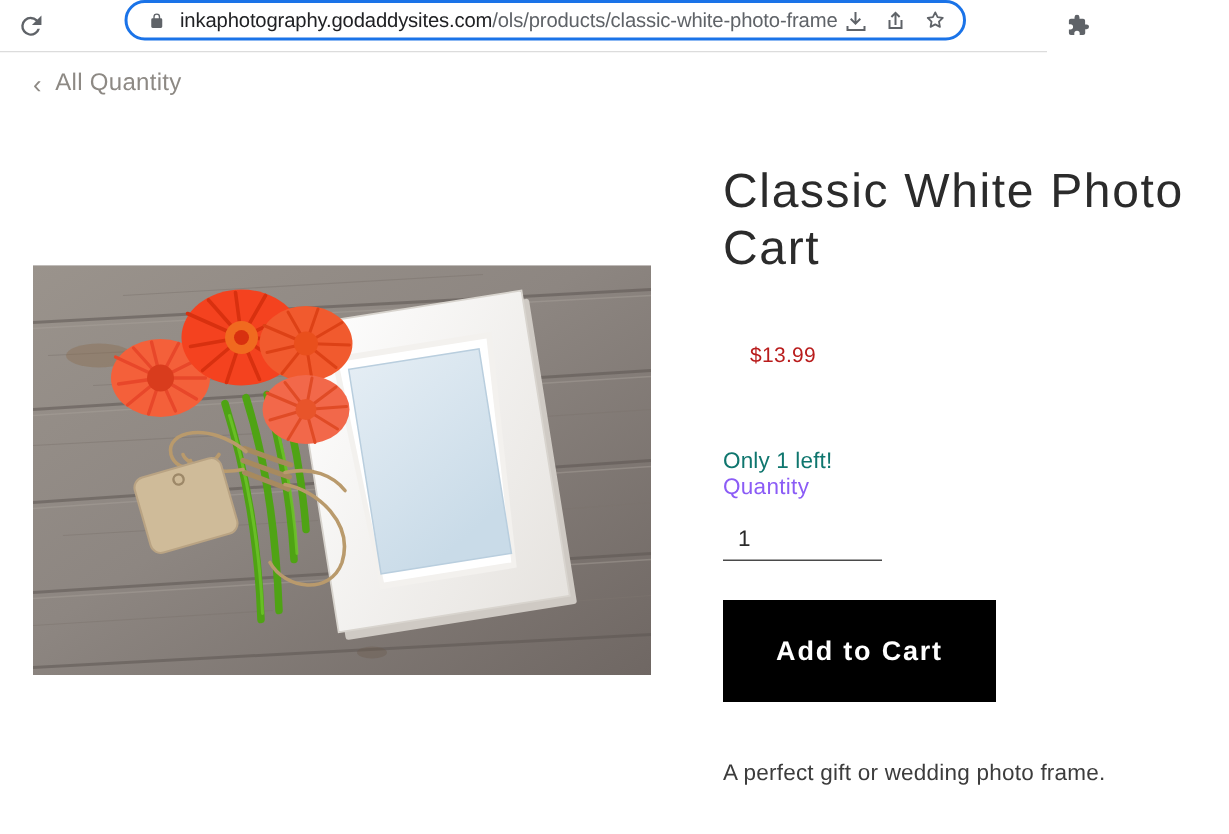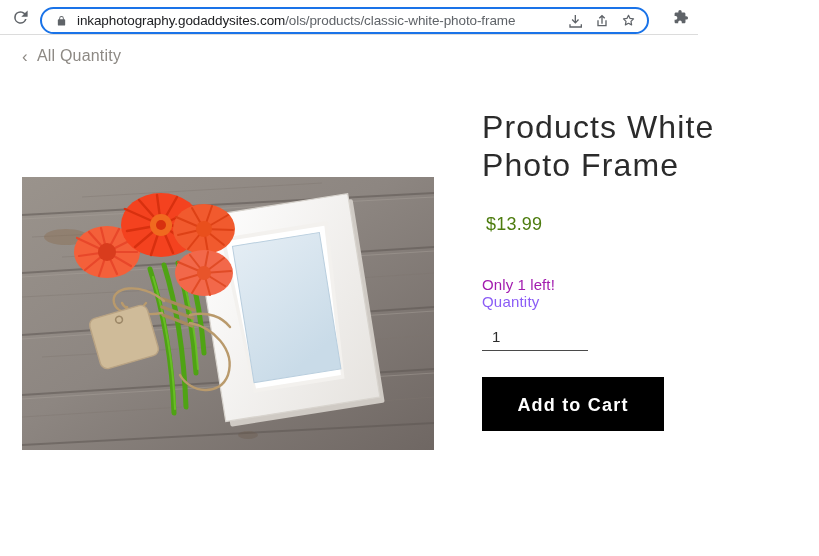--- a/index.html
+++ b/index.html
@@ -17,21 +17,22 @@
 
   
   #browser-toolbar {
     position: absolute;
     left: 0; top: 0;
     width: 698px;
     height: 34px;
     background: #ffffff;
     border-bottom: 1px solid #dcdcdc;
     display: flex;
-    align-items: flex-end;
+    align-items: flex-start;
+    gap: 43px;
   }
   #reload-button {
     width: 34px;
     height: 34px;
     margin-left: 3px;
     display: flex;
     align-items: center;
     justify-content: center;
     flex: none;
   }
@@ -136,31 +137,31 @@
   #product-title {
     margin: 0;
     padding-top: 73px;
     font-size: 32px;
     line-height: 38px;
     font-weight: 400;
     color: #2b2b2b;
     letter-spacing: 1.1px;
   }
   #product-price {
-    margin: 4px;
+    margin: 18px;
     padding-top: 26px;
-    font-size: 18px;
-    color: #4d7c0f;
+    font-size: 14px;
+    color: #b91c1c;
     letter-spacing: 0.2px;
   }
   #stock-status {
     margin: 0;
     padding-top: 37px;
     font-size: 15px;
-    color: #a21caf;
+    color: #0f766e;
     letter-spacing: 0.1px;
   }
   #quantity-label {
     margin: 0;
     padding-top: 22px;
     font-size: 15px;
     color: #8b5cf6;
     letter-spacing: 0.2px;
   }
   #quantity-input {
@@ -175,21 +176,21 @@
     padding: 0 0 3px 10px;
     box-sizing: border-box;
     background: transparent;
     outline: none;
     display: block;
   }
   #add-to-cart-button {
     display: block;
     margin-top: 26px;
     width: 182px;
-    height: 54px;
+    height: 68px;
     background: #000000;
     color: #ffffff;
     border: none;
     font-family: "Liberation Sans", sans-serif;
     font-size: 18px;
     font-weight: bold;
     letter-spacing: 1.2px;
     cursor: pointer;
     padding: 18px;
   }
@@ -419,20 +420,21 @@
       </g>
 
       <g transform="rotate(-16 102 160)">
         <rect x="72" y="134" width="60" height="52" rx="7" fill="#cfbb99" stroke="#b9a383" stroke-width="1.4"></rect>
         <circle cx="102" cy="142" r="3.4" fill="none" stroke="#9d8868" stroke-width="1.6"></circle>
       </g>
     </svg>
   </div>
 
   <div id="product-info">
-    <h1 id="product-title">Products White Photo Frame</h1>
+    <h1 id="product-title">Classic White Photo Cart</h1>
     <div id="product-price">$13.99</div>
     <div id="stock-status">Only 1 left!</div>
     <label id="quantity-label" for="quantity-input">Quantity</label>
     <input id="quantity-input" type="text" value="1" style="">
     <button id="add-to-cart-button">Add to Cart</button>
+    <p id="product-description">A perfect gift or wedding photo frame.</p>
   </div>
 </div>
 
 </body></html>

